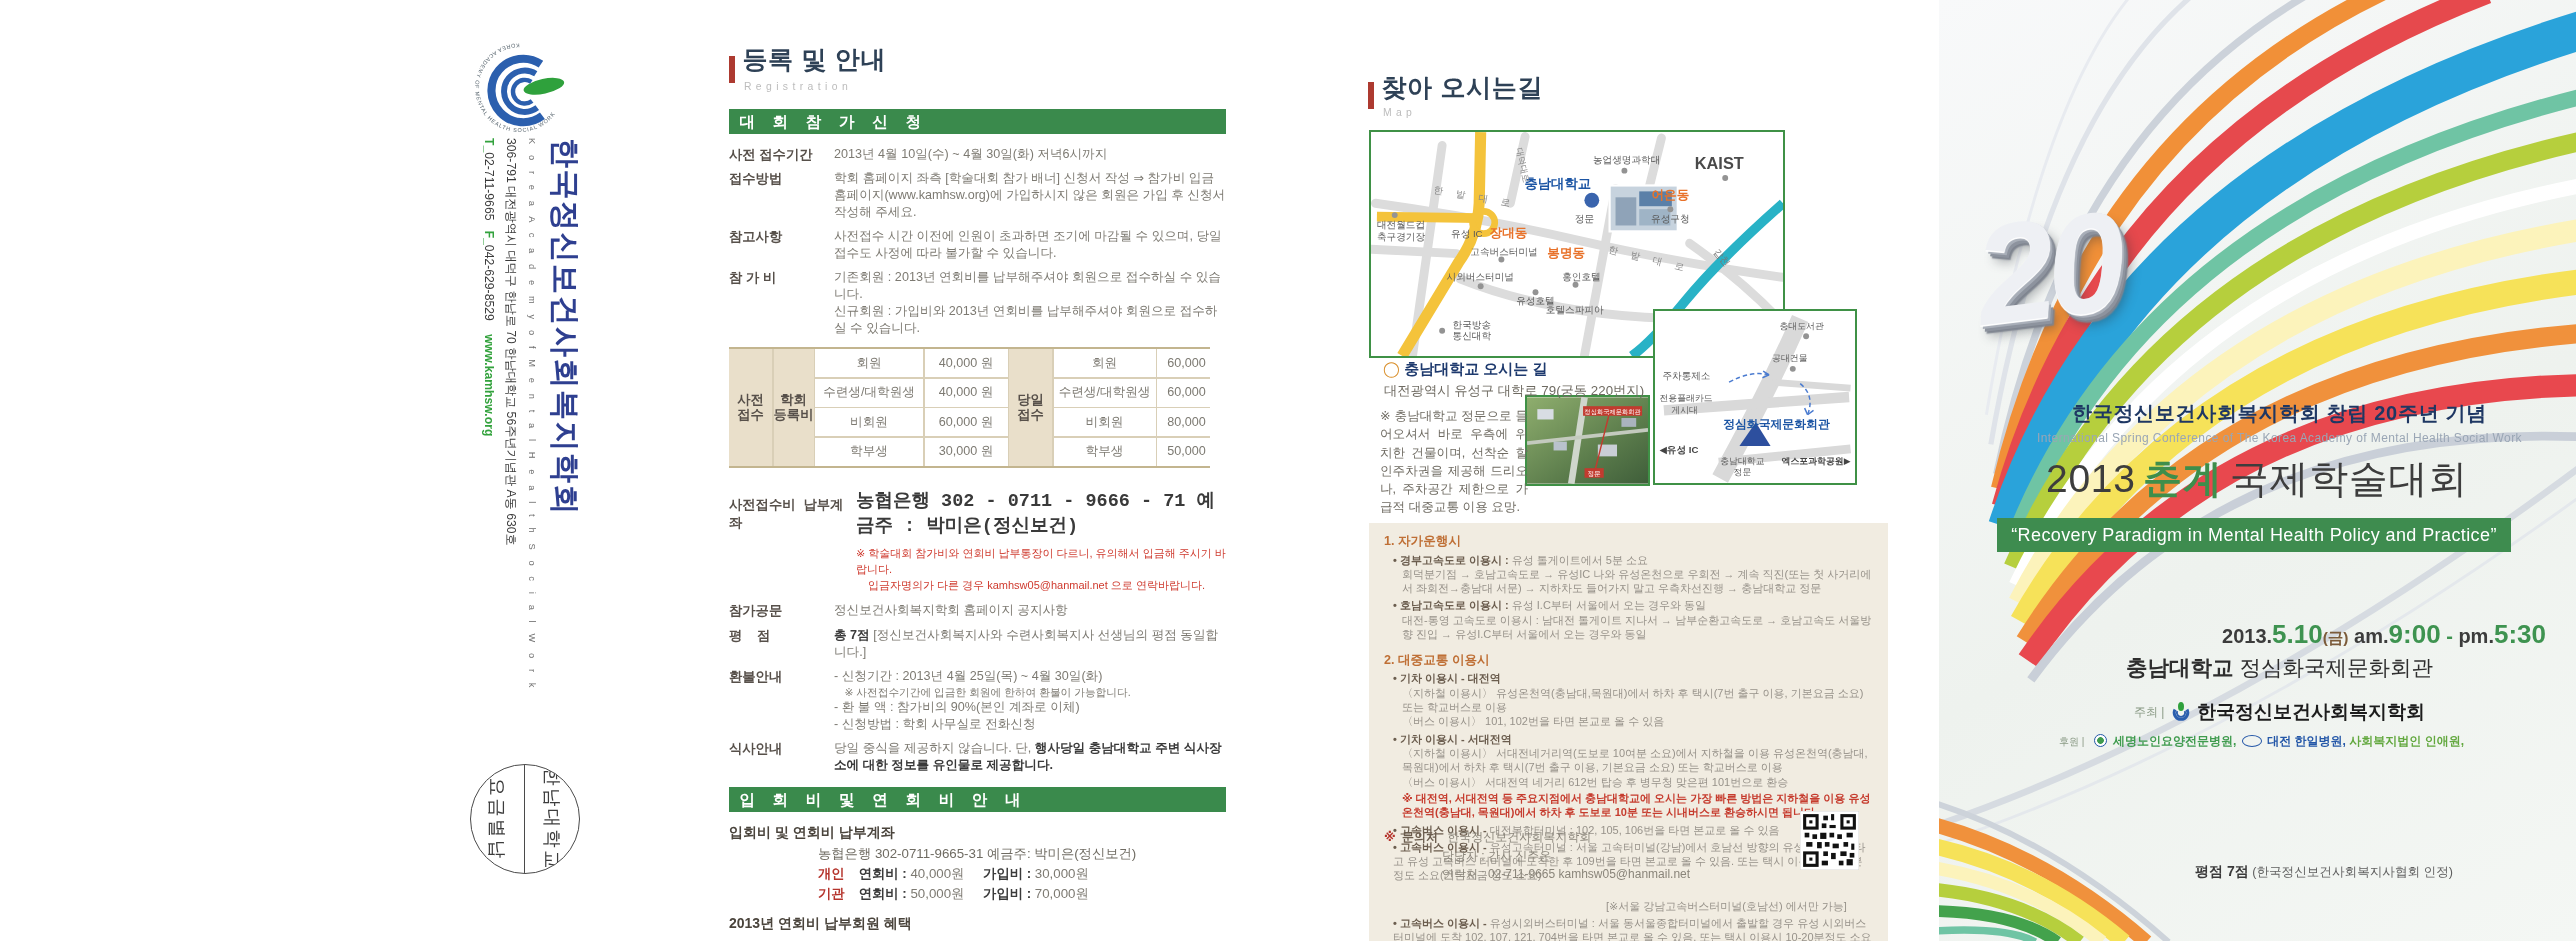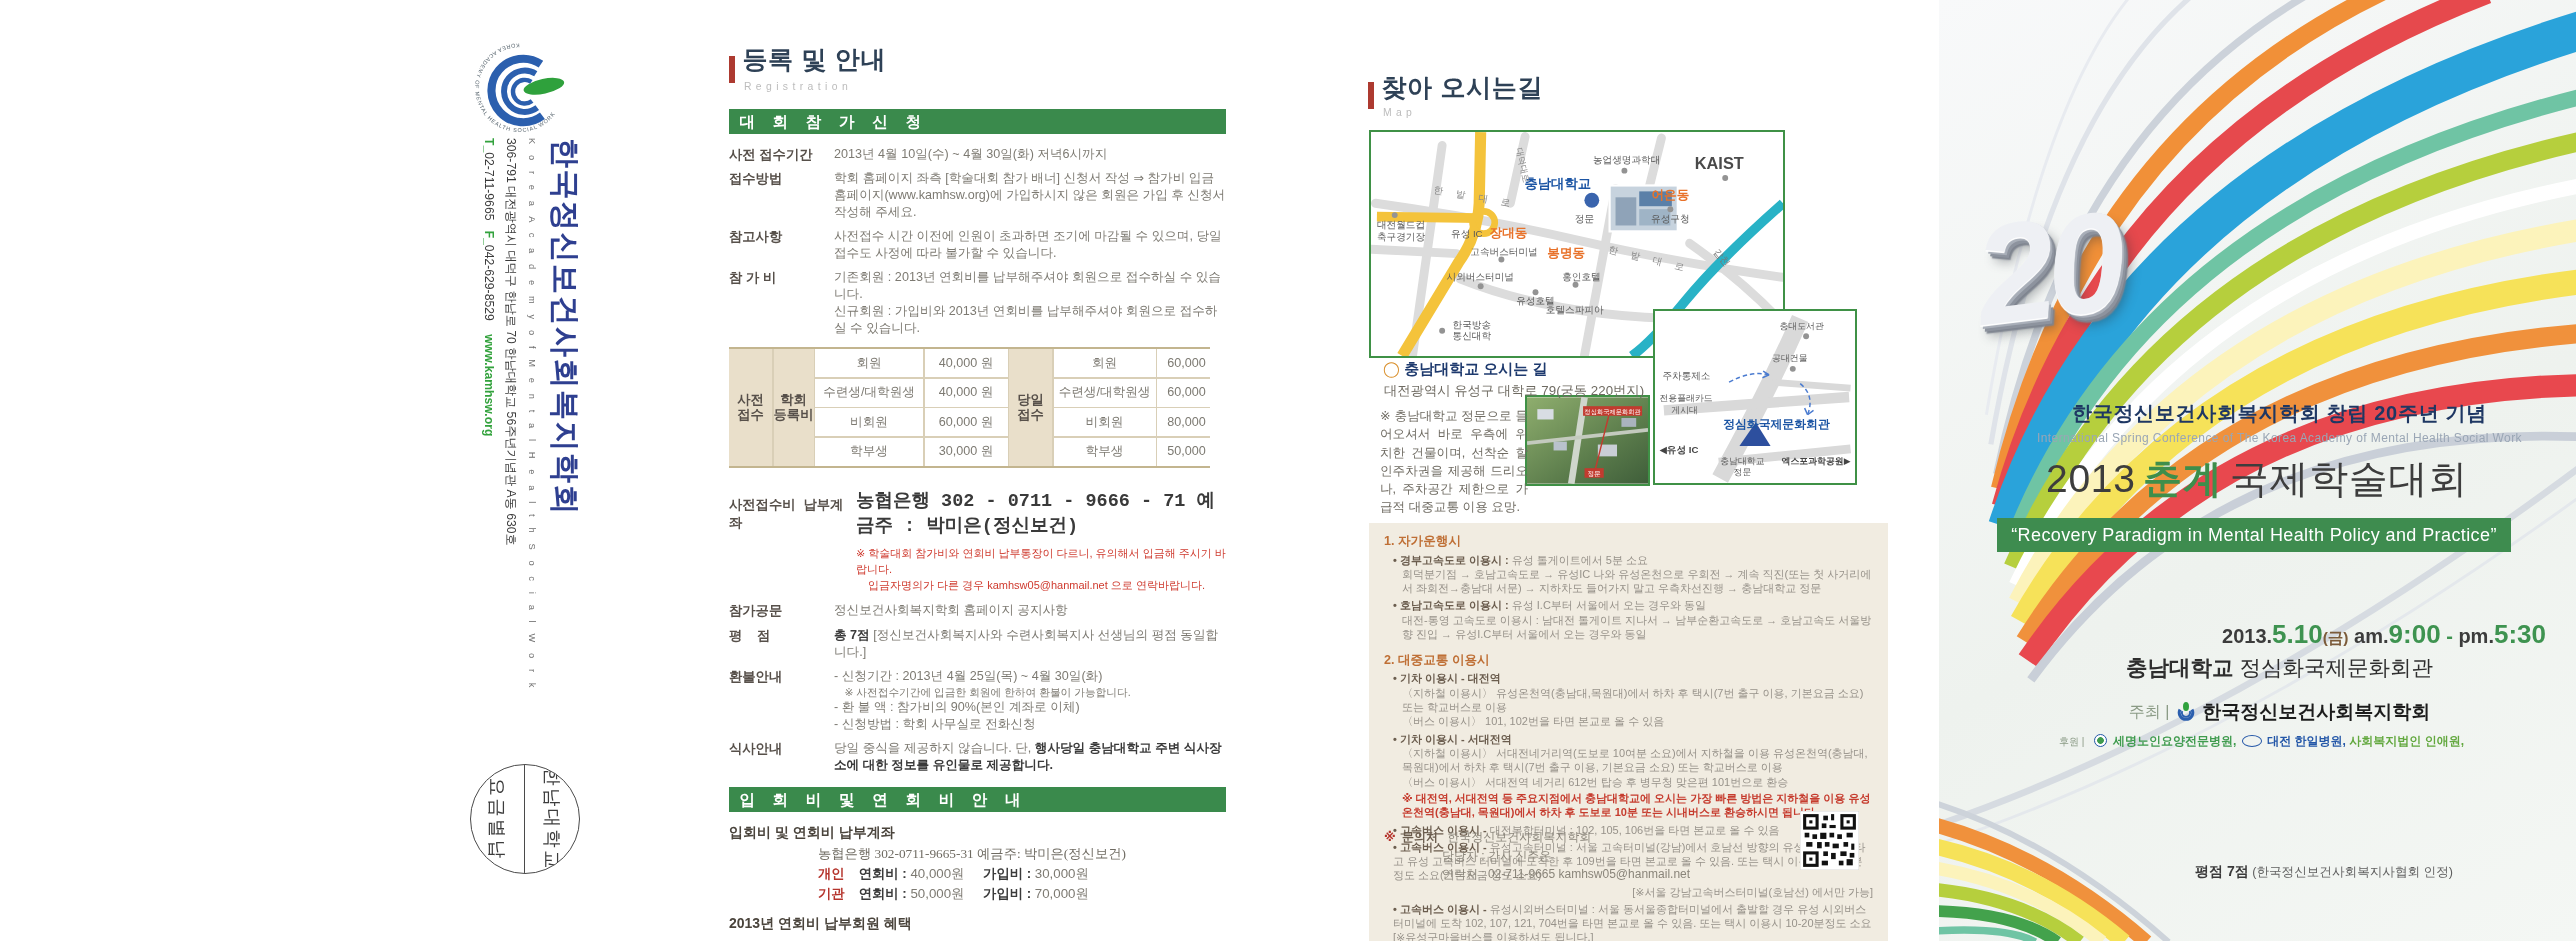--- a/index.html
+++ b/index.html
@@ -40,21 +40,21 @@
   .ft div{display:flex;align-items:center;justify-content:center;text-align:center;line-height:1.15;}
   .ft .hd{background:#e9dfca;color:#57504a;font-weight:bold;font-size:13.3px;}
   .ft .dc{background:#fff;color:#7d7a72;font-size:12.6px;}
   .acct{display:flex;margin-top:22px;align-items:center;font-family:Liberation Mono, monospace;}
   .acct .lb{flex:0 0 127px;font-weight:bold;color:#57504a;font-size:13.3px;}
   .acct .big{font-size:18.5px;color:#3a3a3a;font-weight:600;}
   .rednotes{margin:6px 0 0 127px;color:#cf3a2e;font-size:11px;line-height:1.45;}
   .rednotes .ind{margin-left:12px;}
   .bold-dark{color:#3a3a3a;font-weight:bold;}
   .mb-head{font-weight:bold;color:#4a443c;font-size:14px;margin-top:10.4px;}
-  .mb-line{margin:3.7px 0 0 18px;color:#6f6b62;font-size:13.3px;font-family:Liberation Serif, serif;}
+  .mb-line{margin:3.7px 0 0 18px;color:#6f6b62;font-size:13.3px;}
   .mb-fee{margin:2.2px 0 0 18px;font-size:13.3px;}
   .redlbl{color:#b5342c;font-weight:bold;margin-right:10.4px;}
   .feek{color:#3a3a3a;font-weight:bold;}
   .feev{color:#7d7a72;margin-right:15px;}
 
   
   #panel3{left:1347px;top:0;width:563px;height:942px;}
   .mapbox{left:22px;top:130px;width:412px;height:224px;border:2.2px solid #3f9146;background:#fff;}
   .insetbox{left:306px;top:309px;width:200px;height:172px;border:2.2px solid #3f9146;background:#fff;}
   .dir-head{left:36px;top:360px;font-size:15px;font-weight:bold;color:#1e3a6e;}
@@ -63,21 +63,21 @@
   .dir-note{left:33px;top:407px;width:148px;font-size:12.6px;color:#6f6b62;line-height:1.45;text-align:justify;}
   .photobox{left:178px;top:395px;width:121px;height:87px;border:2.2px solid #3f9146;}
   .tbar{left:22px;top:494px;width:508px;}
   .tbox{left:22px;top:523px;width:489px;background:#f1ece1;padding:10.4px 15px 12px 15px;
         font-size:11px;line-height:1.28;color:#97928a;}
   .tp-h{color:#bf6f35;font-weight:bold;font-size:12.6px;}
   .tp-h.mt{margin-top:10.4px;}
   .tp-b1{padding-left:9px;margin-top:3px;}
   .tp-b1 b{color:#6b5d4e;}
   .tp-p2{padding-left:18px;margin-top:0.7px;}
-  .tp-pc{padding-left:222px;margin-top:3px;text-align:right;}
+  .tp-pc{padding-left:222px;margin-top:17px;}
   .tp-red{padding-left:18px;margin-top:2.2px;color:#c63c2e;font-weight:bold;}
   .contact{left:37px;top:828px;font-size:12px;color:#8a857a;line-height:1.55;}
   .contact .mark{color:#b5342c;font-weight:bold;}
   .contact .lbl{color:#6b5d4e;font-weight:bold;margin:0 6px 0 3px;}
   .qr{left:453px;top:811px;width:59px;height:59px;}
 
   
   #panel4{left:1939px;top:0;width:637px;height:942px;overflow:hidden;
           background:linear-gradient(150deg,#f8f9fa 0%,#eef2ee 55%,#f4f7f4 100%);}
   .c-20{left:37px;top:187px;font-size:141px;font-weight:bold;font-style:italic;letter-spacing:-7.4px;
@@ -91,21 +91,21 @@
   .c-title .t2{color:#3e8e4b;font-weight:bold;margin:0 7.4px;}
   .c-banner{top:518px;left:58px;width:514px;height:34px;background:#3e8c4f;color:#fff;
             font-size:18px;text-align:center;line-height:34px;letter-spacing:0.4px;}
   .c-dt{top:619px;left:74px;width:533px;text-align:right;color:#3c3c3c;font-weight:bold;font-size:20px;}
   .c-dt .num{font-size:26px;color:#3e9350;}
   .c-dt .day{font-size:15.5px;color:#7b5b3a;font-weight:600;}
   .c-dt .dash{color:#3e9350;}
   .c-venue{top:653px;left:74px;width:533px;text-align:center;font-size:21.5px;color:#2e2e2e;font-weight:500;}
   .c-venue .v1{font-weight:bold;}
   .c-host{top:699px;left:74px;width:533px;display:flex;justify-content:center;align-items:center;gap:7.4px;}
-  .c-host .hl{font-size:16px;color:#8a9a85;}
+  .c-host .hl{font-size:12px;color:#8a9a85;}
   .c-host .hn{font-size:19px;font-weight:bold;color:#1c1c1c;}
   .c-sp{left:30px;width:585px;text-align:center;font-size:12px;font-weight:bold;}
   .c-sp .sl{font-size:10px;color:#8a9a85;font-weight:normal;margin-right:4.4px;}
   .sp-g{color:#3f9b4e;} .sp-b{color:#2457a8;} .sp-lg{color:#62a83e;} .sp-bl{color:#2f7fc1;}
   .sp-ic1{display:inline-block;width:11px;height:11px;border-radius:50%;border:1.5px solid #2457a8;
           background:radial-gradient(circle at 50% 50%, #3f9b4e 0 3px, #fff 3.7px);vertical-align:-2.2px;margin:0 2.2px;}
   .sp-ic2{display:inline-block;width:18px;height:9.6px;border-radius:50%;border:1.5px solid #2457a8;
           vertical-align:-1.5px;margin:0 2.2px;}
   .c-rating{top:863px;left:163px;width:444px;text-align:center;color:#5f5f5f;font-size:12.6px;}
   .c-rating .rb{font-size:14px;font-weight:bold;color:#3a3a3a;}

